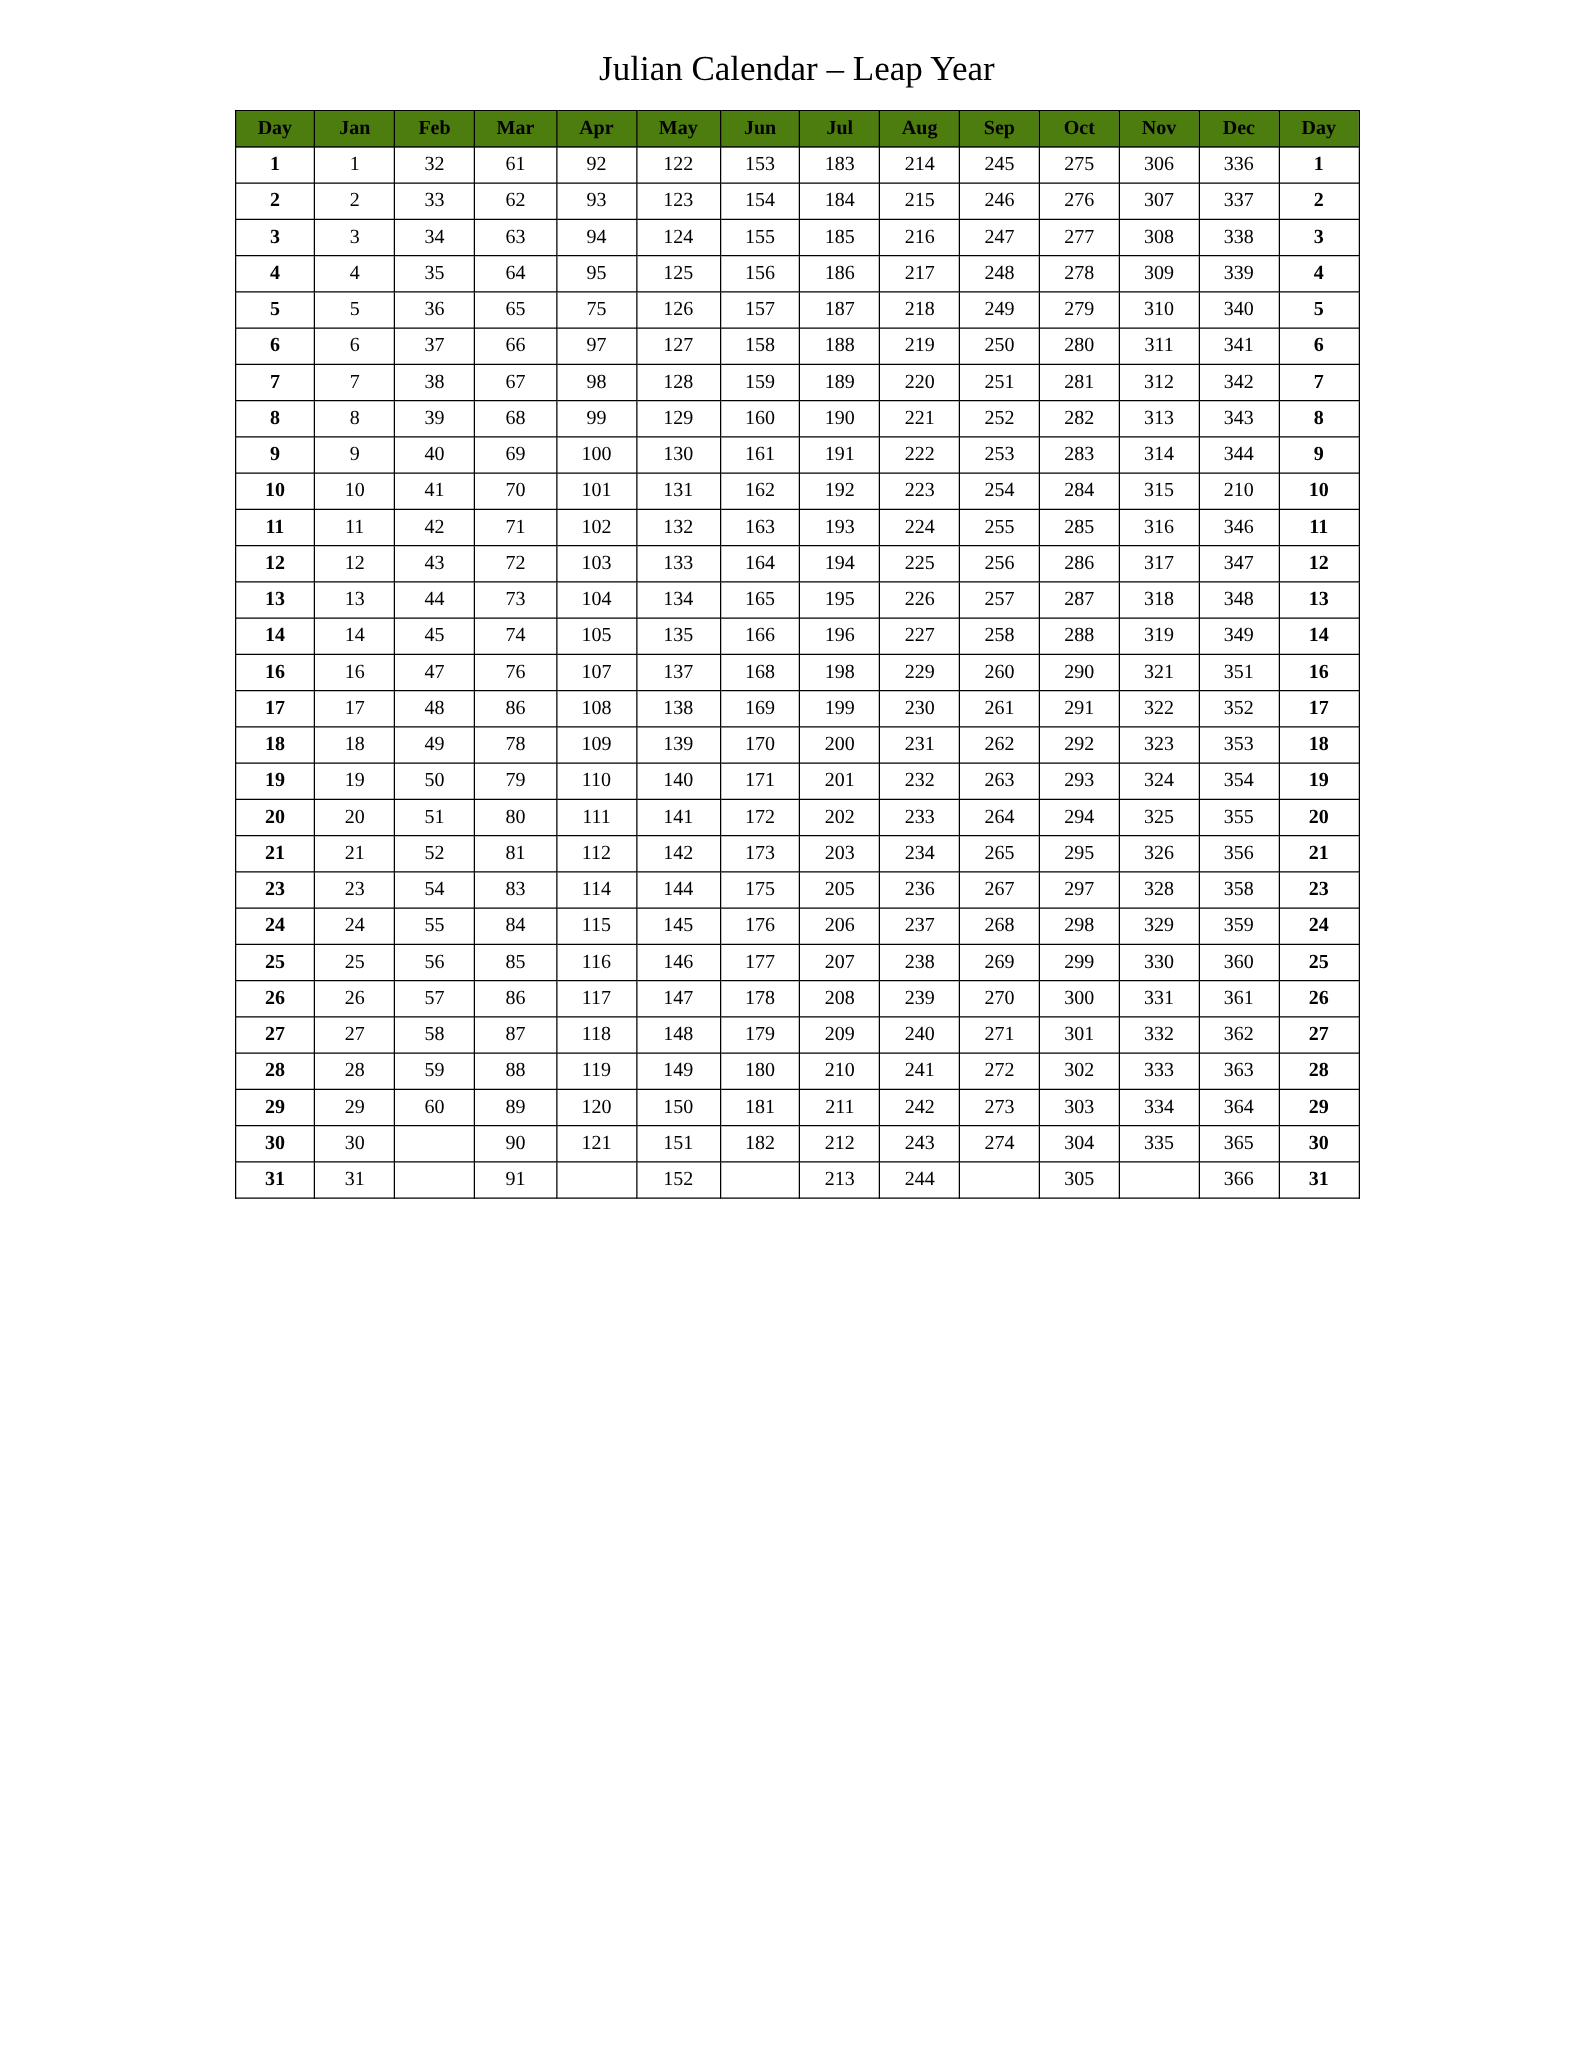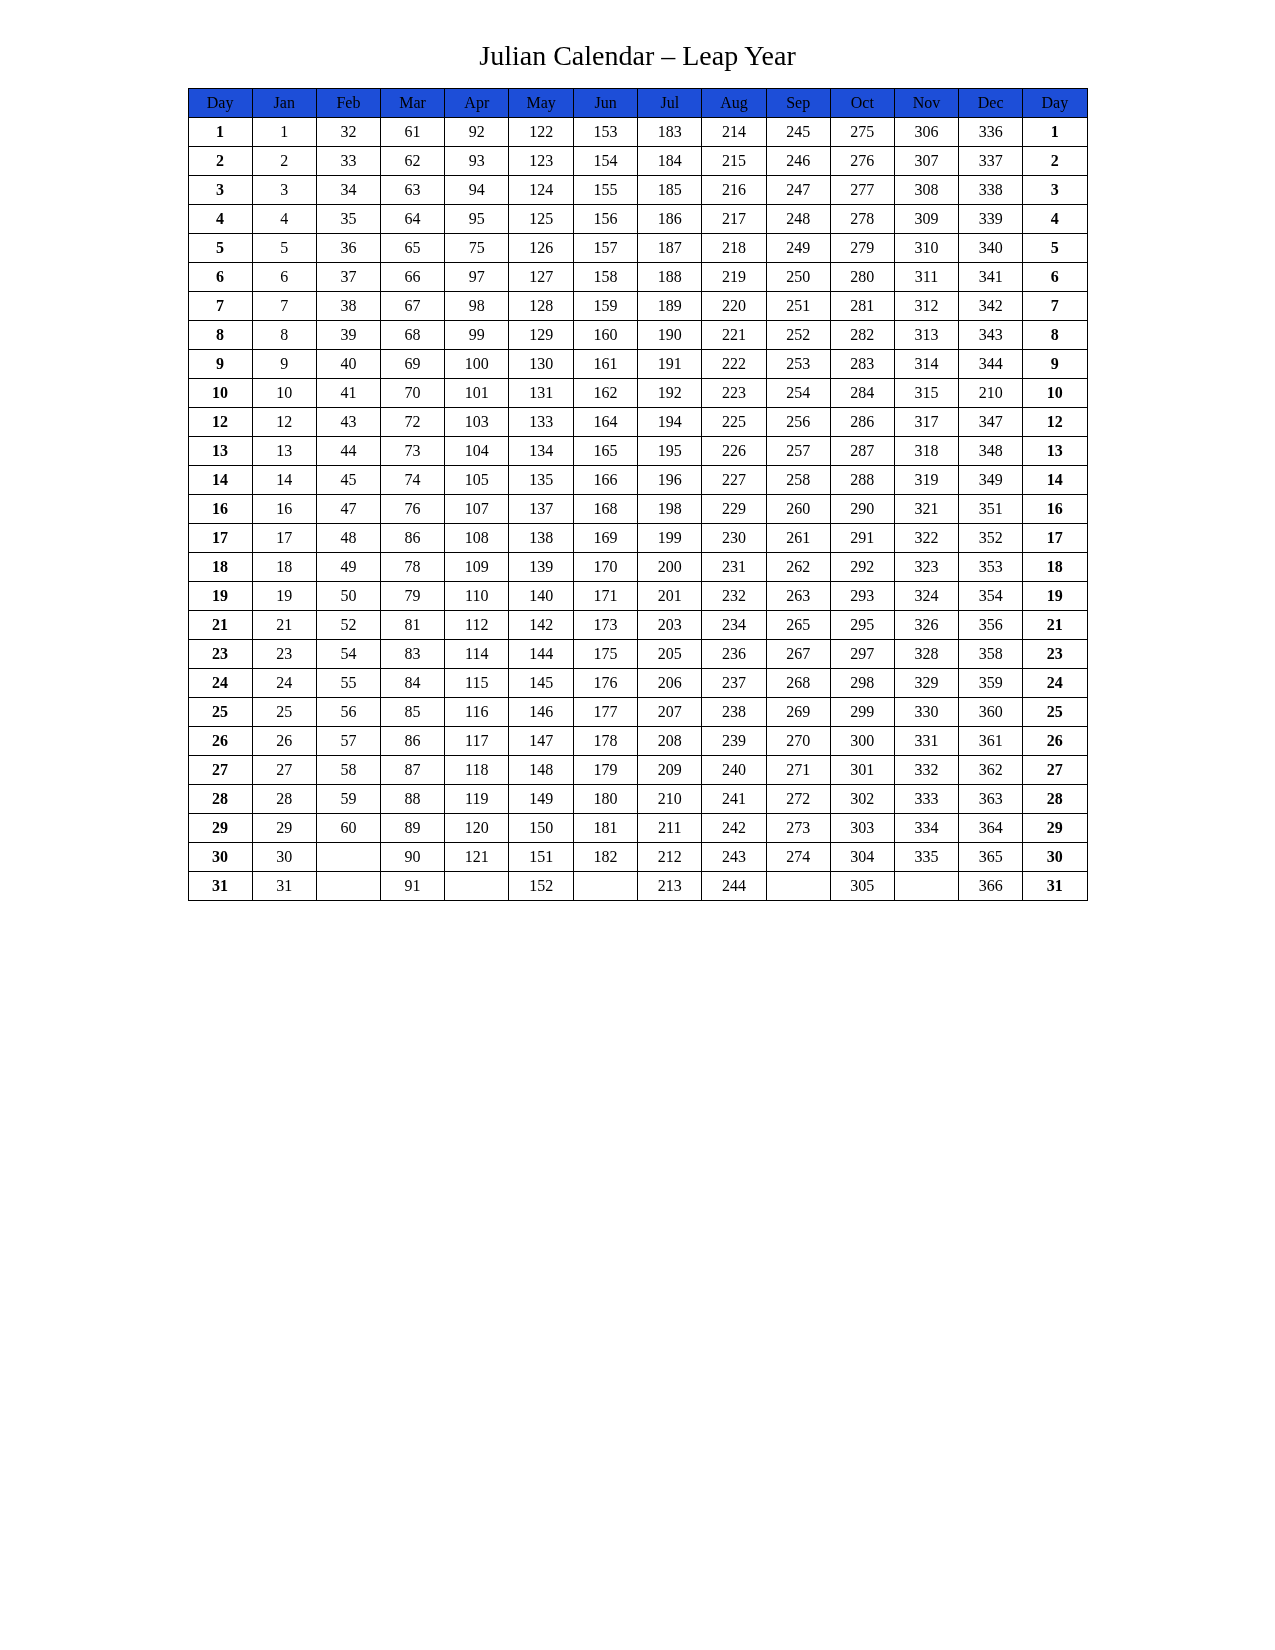--- a/index.html
+++ b/index.html
@@ -29,22 +29,22 @@
     }
     th, td {
       border: 1px solid #000;
       text-align: center;
       padding: 5px 6px;
       font-size: 16px;
       font-family: Georgia, serif;
       min-width: 42px;
     }
     th {
-      font-weight: normal;
-      background: #1d4ed8;
+      font-weight: bold;
+      background: #4d7c0f;
     }
     td.day-col {
       font-weight: bold;
     }
     td {
       font-weight: normal;
     }
   </style>
 </head>
 <body>
@@ -225,20 +225,36 @@
           <td>162</td>
           <td>192</td>
           <td>223</td>
           <td>254</td>
           <td>284</td>
           <td>315</td>
           <td>210</td>
           <td class="day-col">10</td>
         </tr>
         <tr>
+          <td class="day-col">11</td>
+          <td>11</td>
+          <td>42</td>
+          <td>71</td>
+          <td>102</td>
+          <td>132</td>
+          <td>163</td>
+          <td>193</td>
+          <td>224</td>
+          <td>255</td>
+          <td>285</td>
+          <td>316</td>
+          <td>346</td>
+          <td class="day-col">11</td>
+        </tr>
+        <tr>
           <td class="day-col">12</td>
           <td>12</td>
           <td>43</td>
           <td>72</td>
           <td>103</td>
           <td>133</td>
           <td>164</td>
           <td>194</td>
           <td>225</td>
           <td>256</td>
@@ -337,20 +353,36 @@
           <td>171</td>
           <td>201</td>
           <td>232</td>
           <td>263</td>
           <td>293</td>
           <td>324</td>
           <td>354</td>
           <td class="day-col">19</td>
         </tr>
         <tr>
+          <td class="day-col">20</td>
+          <td>20</td>
+          <td>51</td>
+          <td>80</td>
+          <td>111</td>
+          <td>141</td>
+          <td>172</td>
+          <td>202</td>
+          <td>233</td>
+          <td>264</td>
+          <td>294</td>
+          <td>325</td>
+          <td>355</td>
+          <td class="day-col">20</td>
+        </tr>
+        <tr>
           <td class="day-col">21</td>
           <td>21</td>
           <td>52</td>
           <td>81</td>
           <td>112</td>
           <td>142</td>
           <td>173</td>
           <td>203</td>
           <td>234</td>
           <td>265</td>

